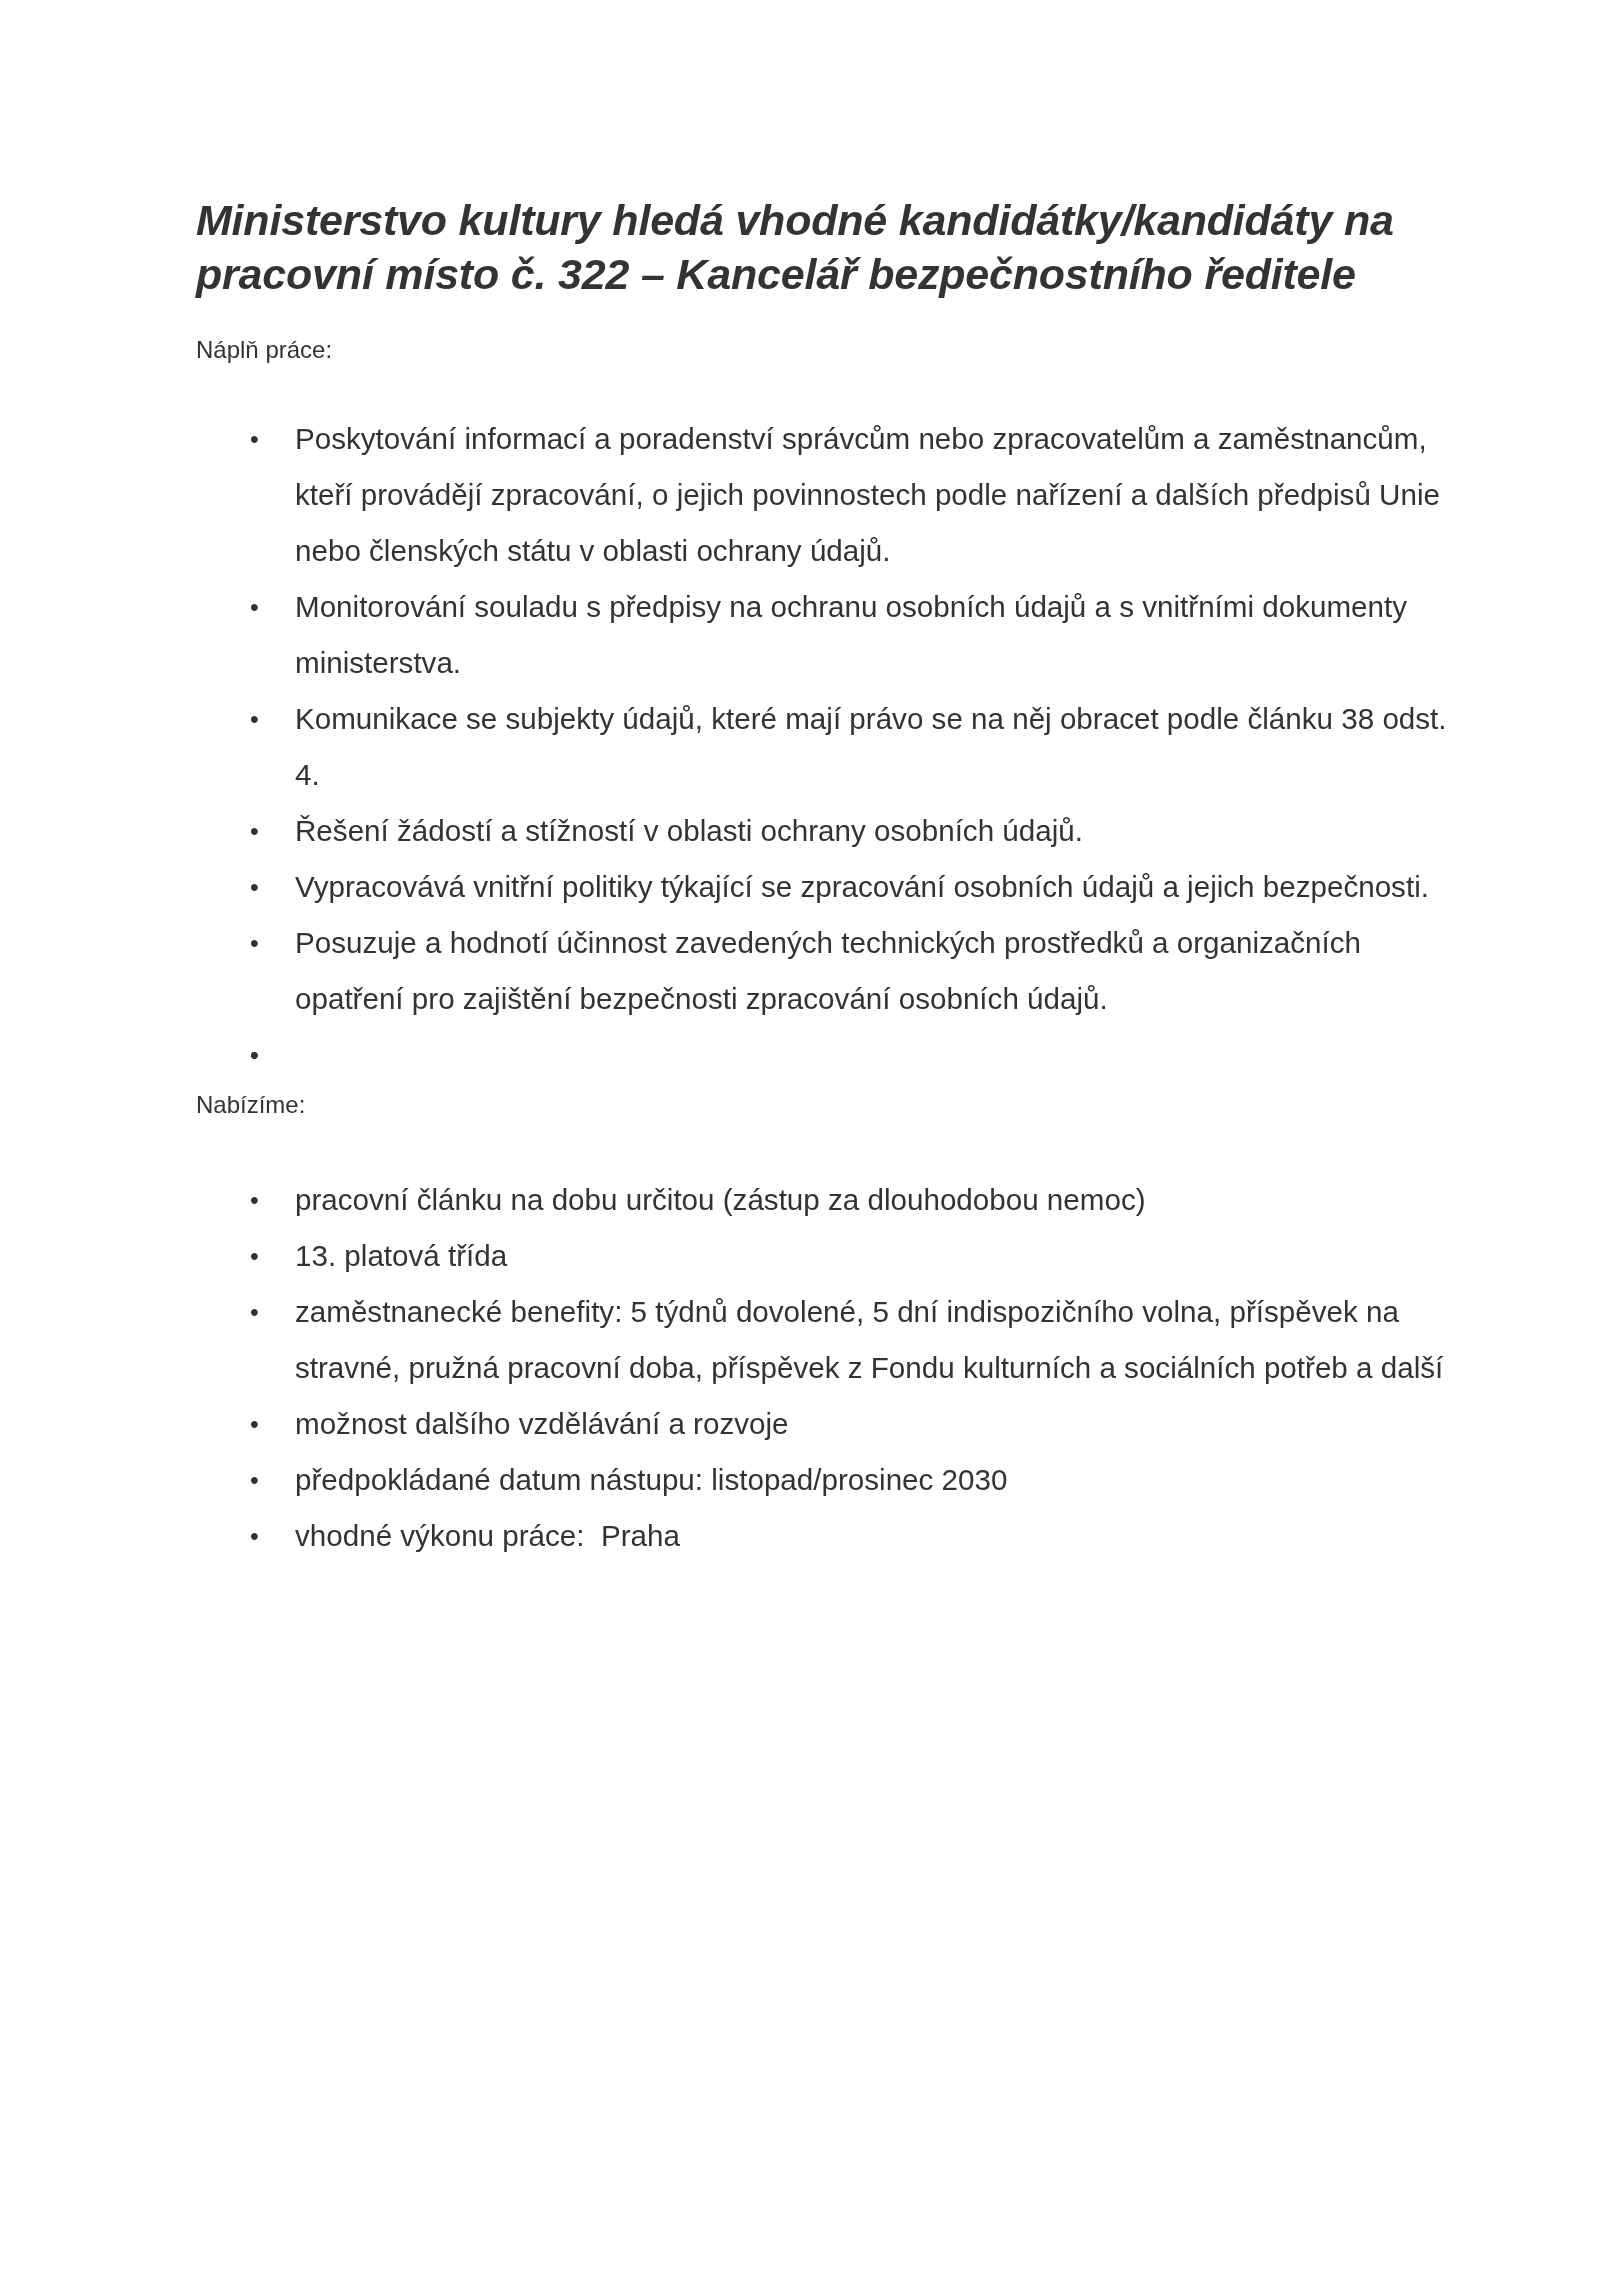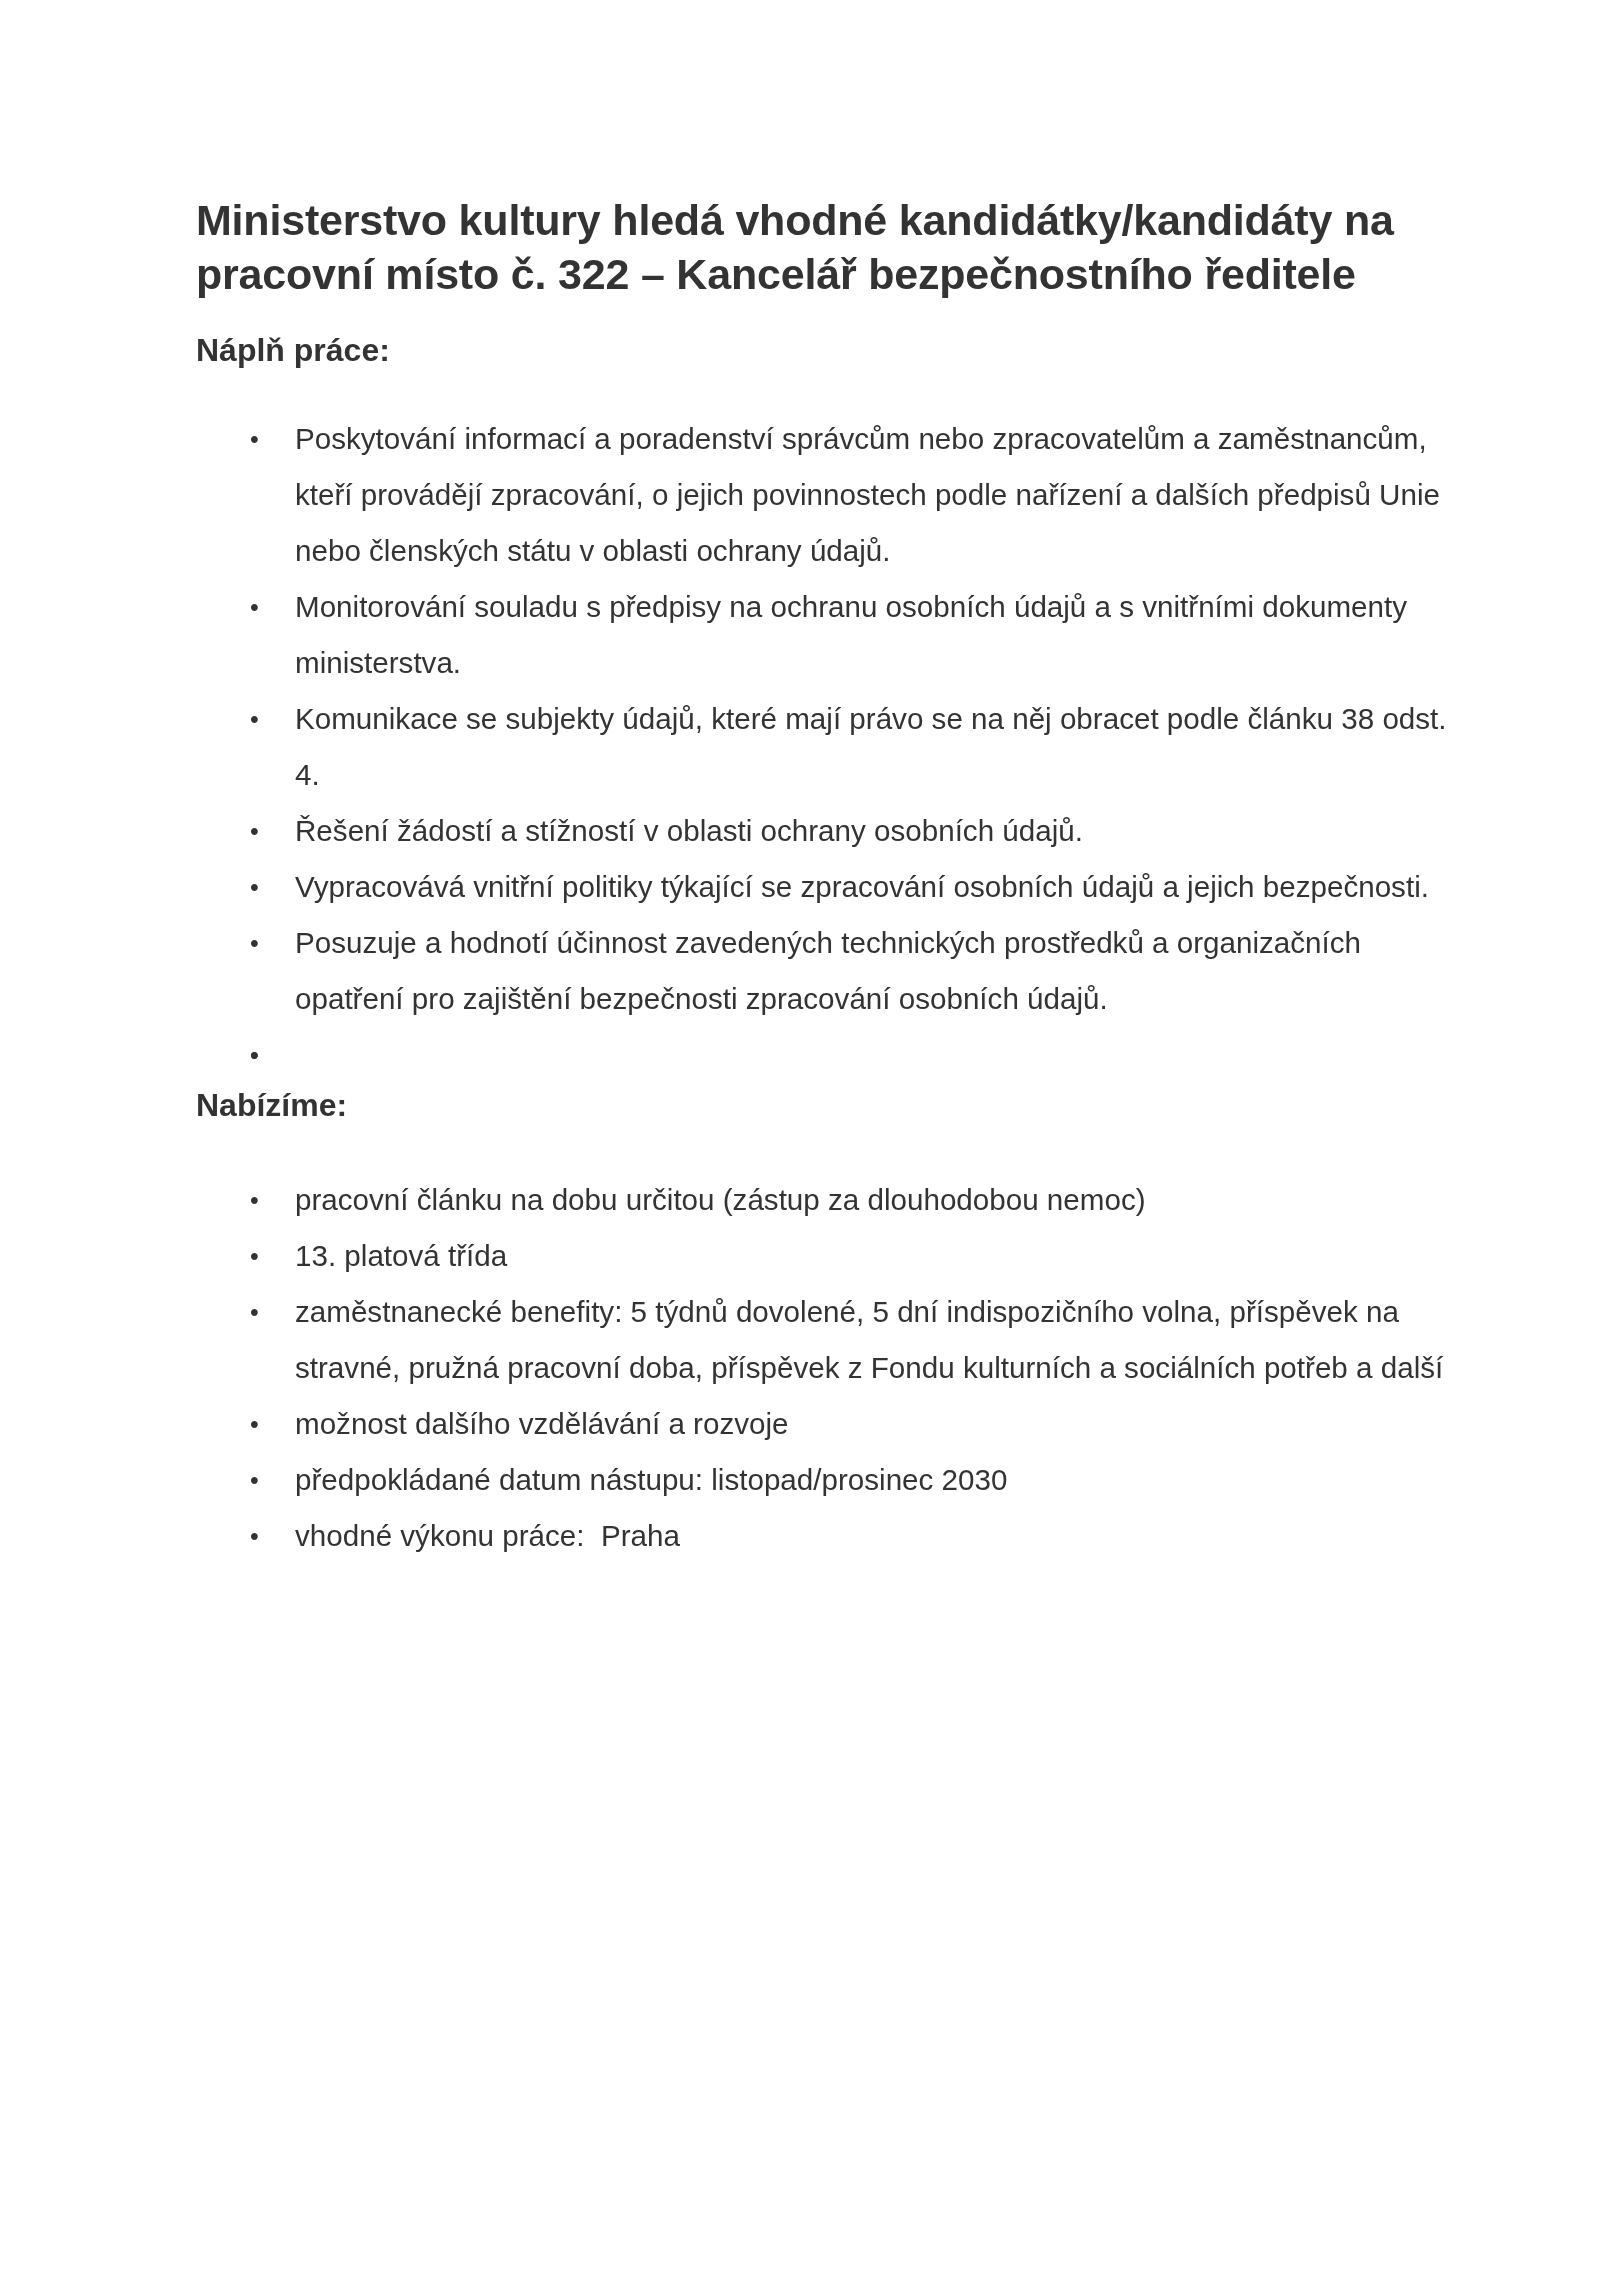--- a/index.html
+++ b/index.html
@@ -1,20 +1,20 @@
 <!DOCTYPE html>
 <html style="font-size:14.3px"><head>
 <meta charset="utf-8">
 <style>
   html, body { margin: 0; padding: 0; background: #ffffff; }
   body { width: 1621px; height: 2293px; position: relative; overflow: hidden;
          font-family: "Liberation Sans", sans-serif; color: #333333; }
   .page { position: absolute; left: 196px; top: 193px; width: 1254px; }
-  h1 { margin: 0; font-size: 43px; font-weight: bold; line-height: 54px; color: #333333; letter-spacing: -0.2px; }
-  h2 { margin: 0; font-size: 32px; font-weight: bold; line-height: 36px; color: #333333; }
+  h1 { margin: 0; font-size: 43px; font-weight: bold; line-height: 54px; color: #333333; letter-spacing: -0.2px; font-style: italic; }
+  h2 { margin: 0; font-size: 24px; font-weight: normal; line-height: 36px; color: #333333; }
   .h-napln { margin-top: 31px; }
   ul { list-style: none; margin: 0; padding: 0; }
   li { position: relative; padding-left: 99px; font-size: 29.6px; line-height: 56px; color: #333333; }
   li .bullet { position: absolute; left: 54px; top: 0; font-size: 25px; line-height: 56px; }
   .list-napln { margin-top: 43px; width: 1272px; }
   .h-nabizime { margin-top: 60px; }
   .list-nabizime { margin-top: 49px; width: 1272px; }
 </style>
 </head>
 <body>

